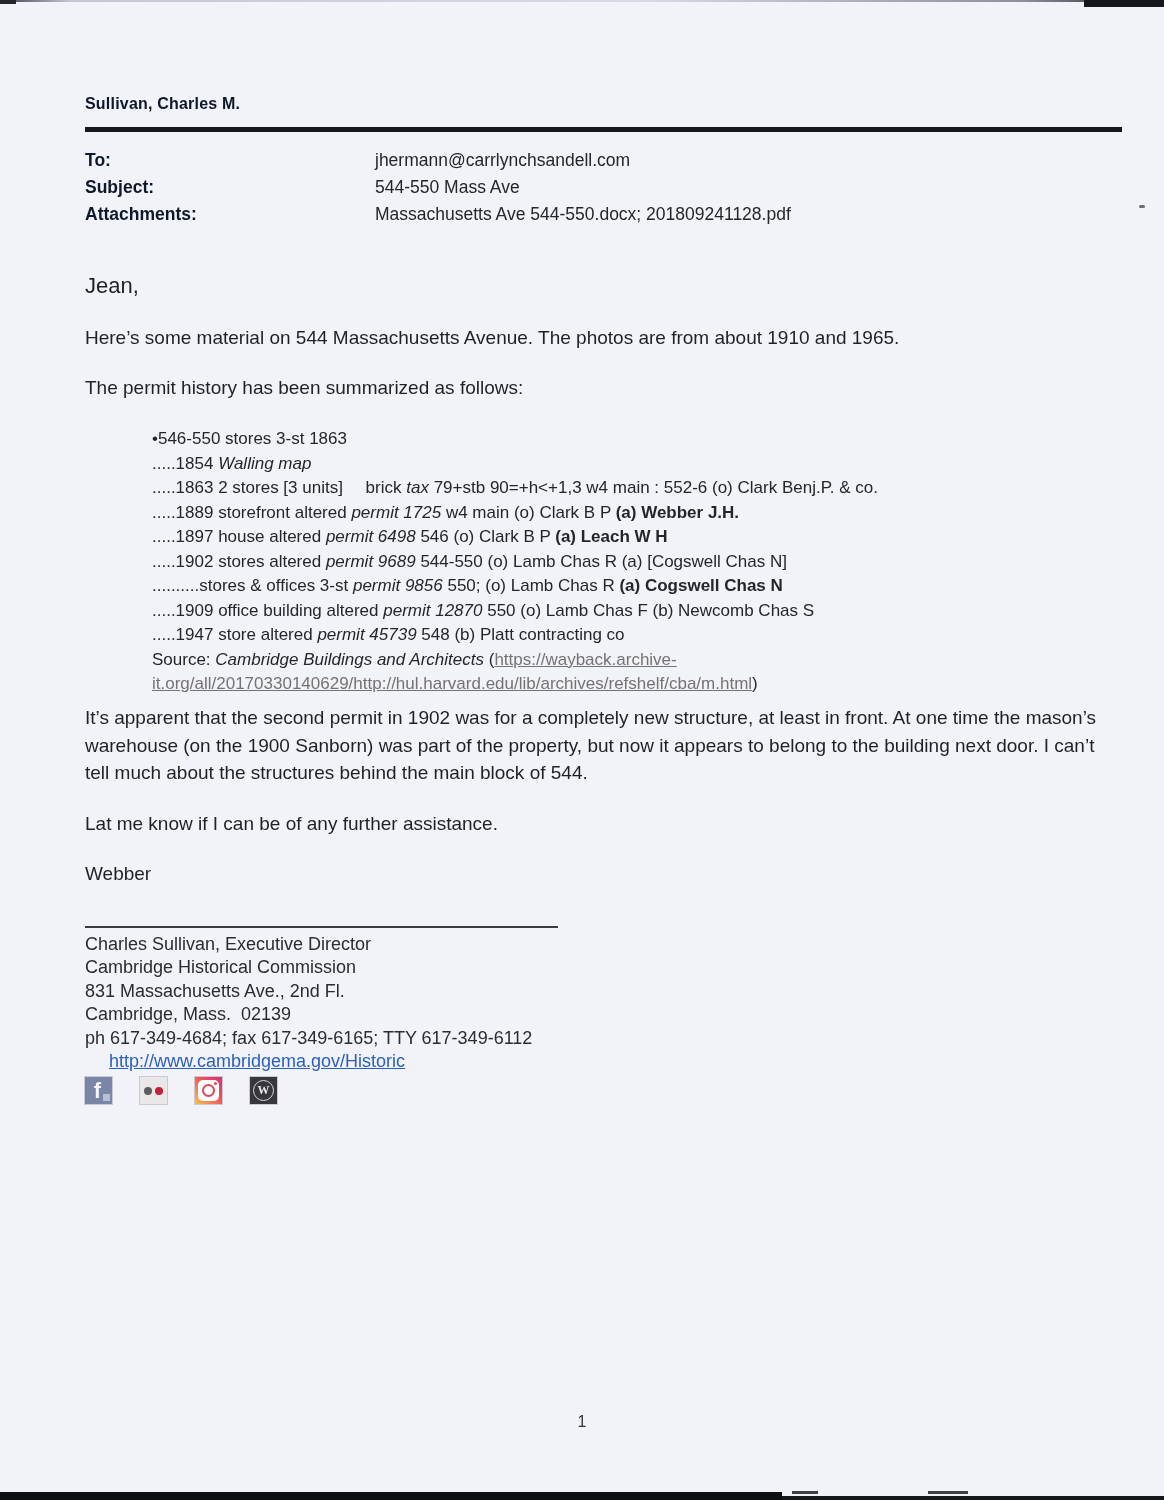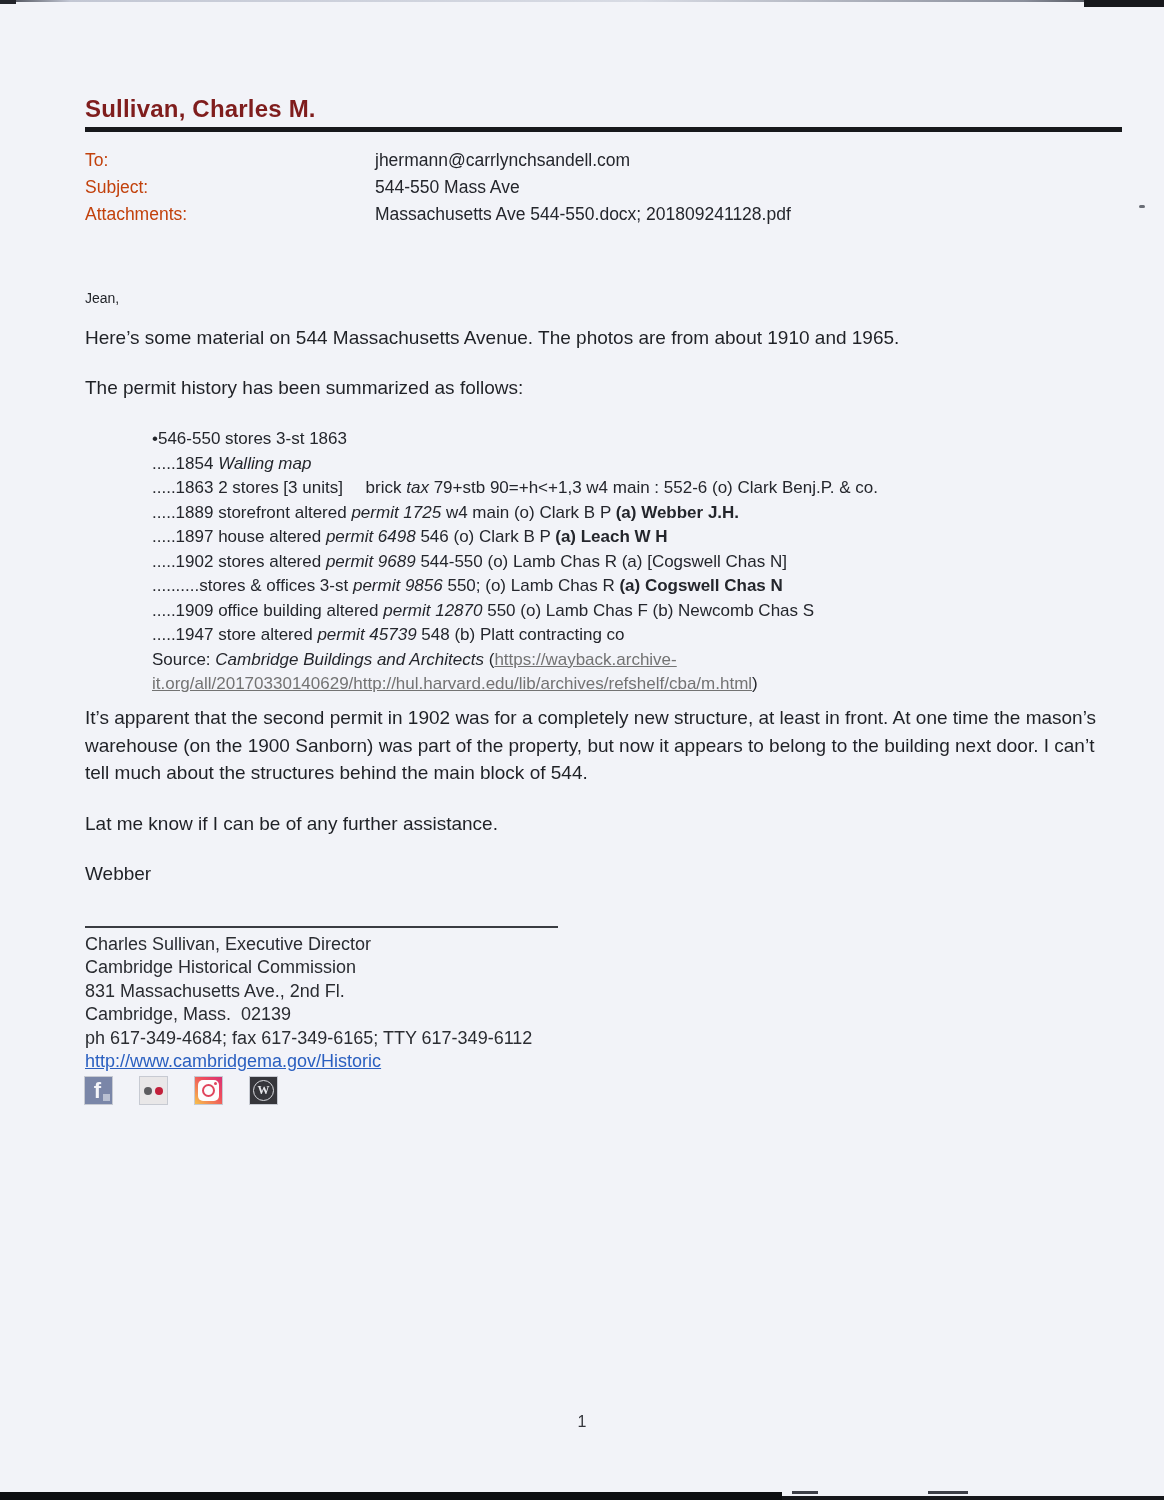--- a/index.html
+++ b/index.html
@@ -17,46 +17,46 @@
   .top-line{position:absolute;top:0;left:0;right:0;height:2px;background:linear-gradient(to right,#3a3d46,#c3c7d4 6%,#d8dbe4 55%,#8b8f9c 88%,#15161a);}
   .top-left-mark{position:absolute;top:0;left:0;width:16px;height:4px;background:#23252b;}
   .top-right-mark{position:absolute;top:0;right:0;width:80px;height:7px;background:#17181c;}
   .dot-artifact{position:absolute;left:1139px;top:205px;width:6px;height:3px;background:#6a6d76;border-radius:2px;}
   .bottom-bar-left{position:absolute;bottom:0;left:0;width:782px;height:8px;background:#0d0e11;}
   .bottom-bar-right{position:absolute;bottom:0;left:782px;right:0;height:4px;background:#16171b;}
   .bottom-tick-1{position:absolute;bottom:6px;left:792px;width:26px;height:3px;background:#3c3e46;}
   .bottom-tick-2{position:absolute;bottom:6px;left:928px;width:40px;height:3px;background:#3c3e46;}
 
   
-  .from-name{position:absolute;left:85px;top:95px;font-size:24px;font-weight:bold;color:#7f1d1d;letter-spacing:.2px;}
+  .from-name{position:absolute;left:85px;top:95px;font-size:16px;font-weight:bold;color:#0f172a;letter-spacing:.2px;}
   .header-rule{position:absolute;left:85px;top:127px;width:1037px;height:5px;background:#17181c;}
   .fields{position:absolute;left:85px;top:150px;font-size:17.5px;}
   .field-row{display:flex;height:27px;align-items:flex-start;}
-  .field-label{width:290px;font-weight:normal;color:#c2410c;}
+  .field-label{width:290px;font-weight:bold;color:#0f172a;}
   .field-value{color:#24262c;}
 
   
-  .greeting{position:absolute;left:85px;top:290px;font-size:14px;}
+  .greeting{position:absolute;left:85px;top:273px;font-size:22px;}
   .intro{position:absolute;left:85px;top:327px;font-size:19px;}
   .permit-intro{position:absolute;left:85px;top:377px;font-size:19px;}
   .permit-list{position:absolute;left:152px;top:427px;font-size:17px;line-height:24.5px;color:#24262c;}
   .permit-line{white-space:nowrap;}
   .seg-n{font-style:normal;}
   .seg-i{font-style:italic;}
   .seg-b{font-weight:bold;}
   .seg-u{padding-left:18px;}
   a.seg-l{color:#737373;text-decoration:underline;cursor:pointer;}
   .analysis{position:absolute;left:85px;top:704px;width:1014px;font-size:19px;line-height:27.5px;}
   .closing{position:absolute;left:85px;top:813px;font-size:19px;}
   .signoff{position:absolute;left:85px;top:863px;font-size:19px;}
 
   
   .signature{position:absolute;left:85px;top:926px;font-size:18px;line-height:23.4px;color:#2a2c31;}
   .sig-rule{width:473px;height:2px;background:#3a3c42;margin-bottom:5px;}
-  .sig-url{color:#2a5fc0;text-decoration:underline;cursor:pointer;display:inline-block;}
+  .sig-url{color:#2a5fc0;text-decoration:underline;cursor:pointer;display:inline-block;margin-left:24px;}
   .icons-row{margin-top:4px;display:flex;}
   .icon{width:27px;height:27px;margin-right:28px;display:flex;align-items:center;justify-content:center;position:relative;box-shadow:0 0 0 1px rgba(120,125,140,.35);}
   .icon.fb{background:#7a86a8;}
   .fb-f{color:#f4f5f9;font-size:22px;font-weight:bold;line-height:27px;transform:translateX(-1px);}
   .fb-notch{position:absolute;right:2px;bottom:3px;width:7px;height:7px;background:#b9c0d2;}
   .icon.flickr{background:#e9e7e8;}
   .dot{width:8px;height:8px;border-radius:50%;margin:0 1.5px;}
   .dot-gray{background:#5d5d60;}
   .dot-red{background:#c21f3a;}
   .icon.ig{background:linear-gradient(45deg,#f7c14b,#ef4e5c 60%,#d93175);padding:0;}

